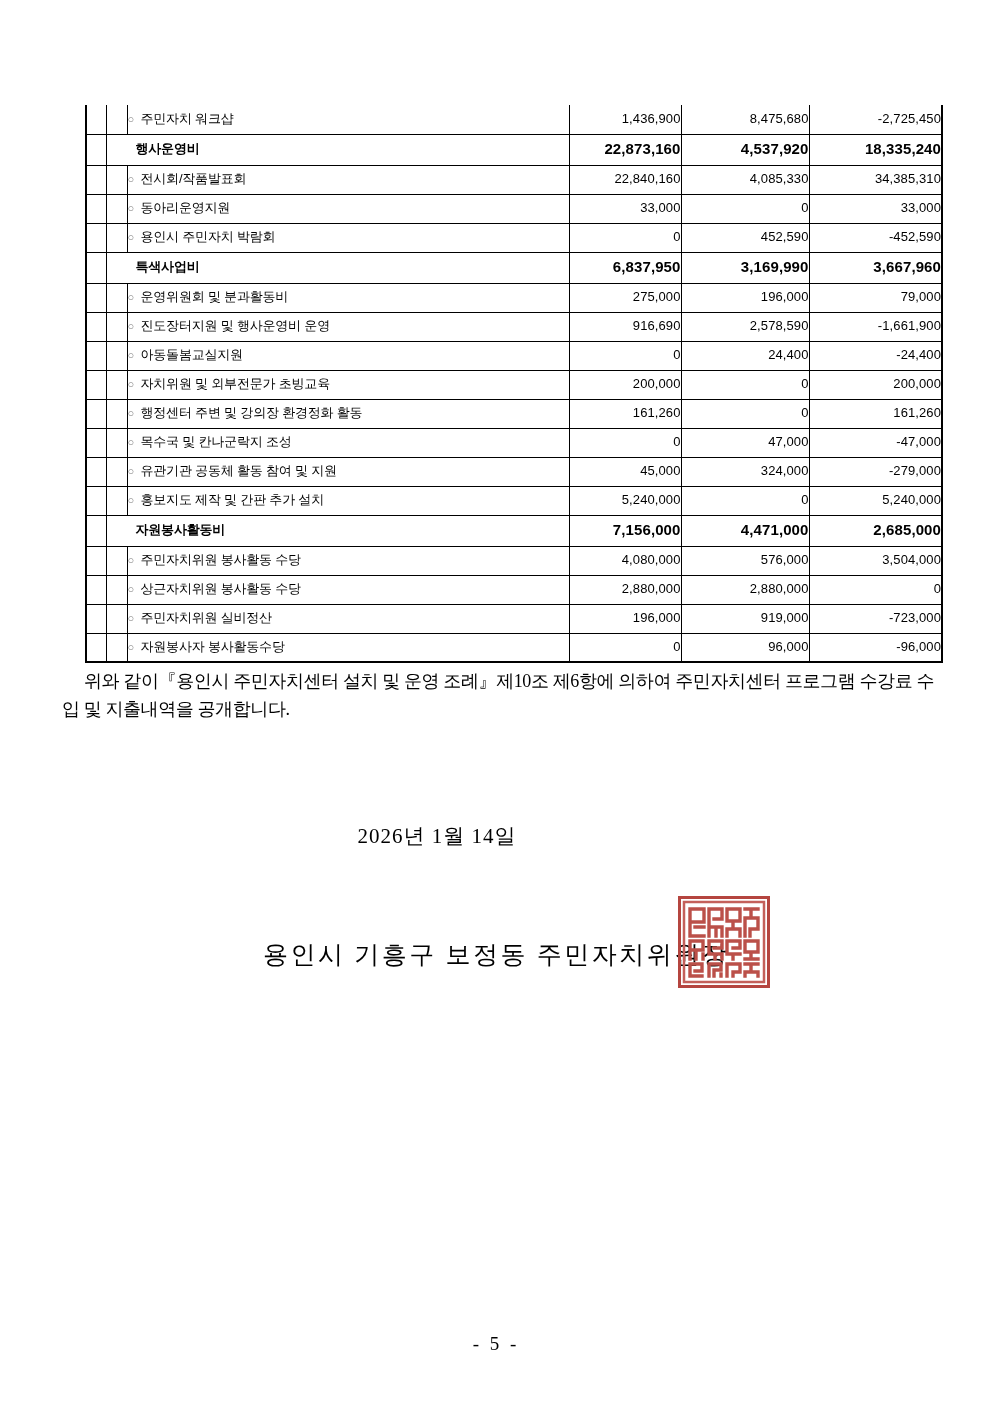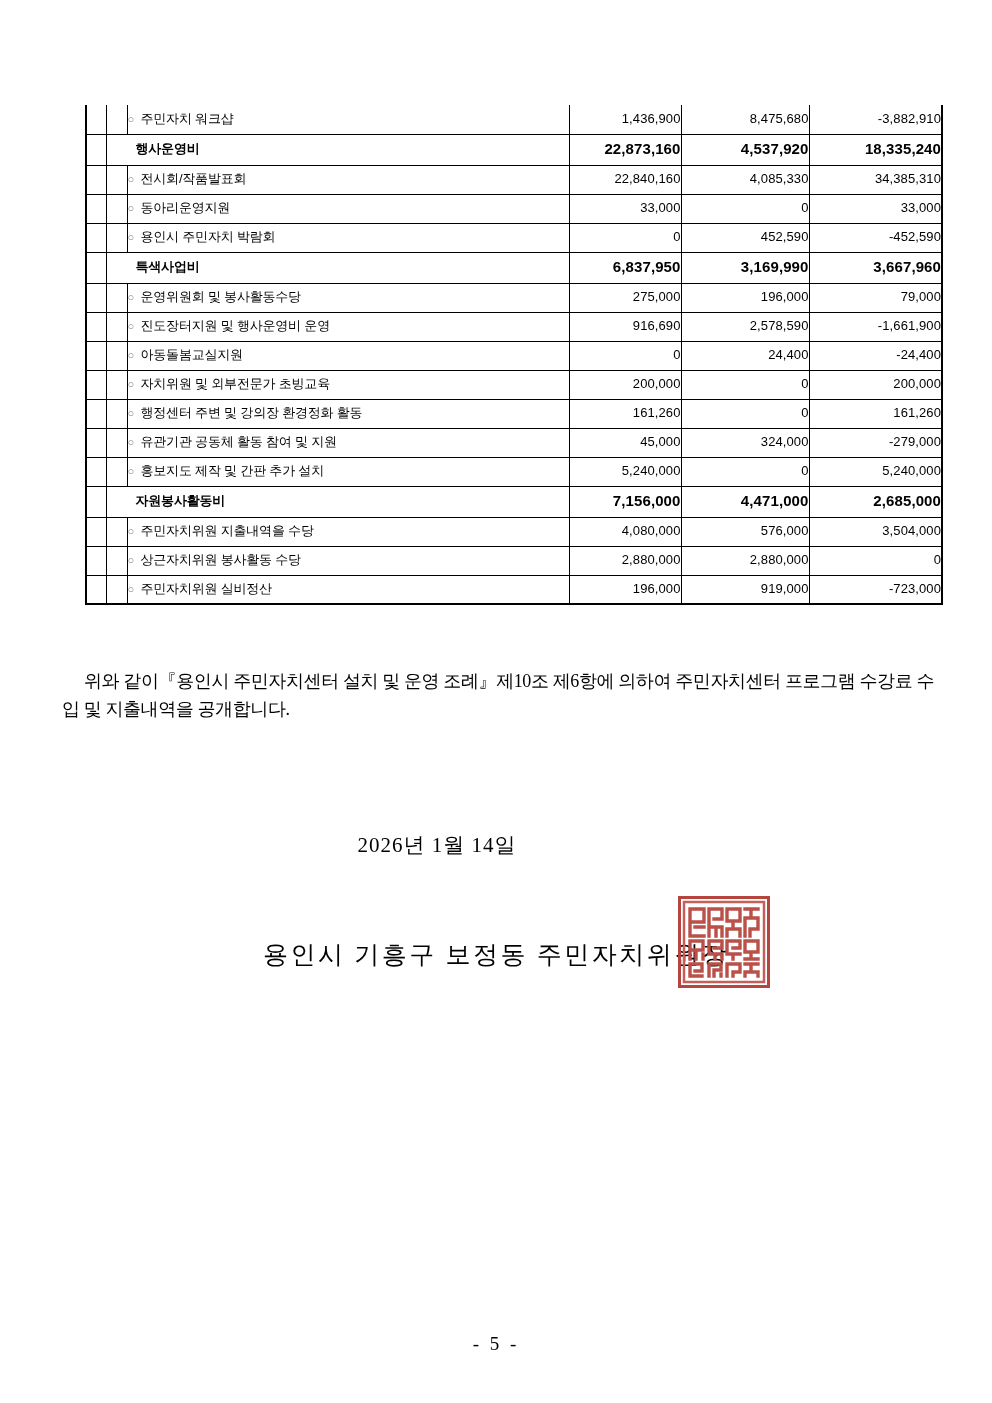--- a/index.html
+++ b/index.html
@@ -108,21 +108,20 @@
 
   
   .date-line {
     position: absolute;
     left: 0;
     top: 822px;
     width: 874px;
     text-align: center;
     font-size: 21px;
     letter-spacing: 1px;
-    margin-top: 9px;
   }
 
   
   .sign-block {
     position: absolute;
     left: 0;
     top: 938px;
     width: 992px;
     text-align: center;
   }
@@ -172,21 +171,21 @@
         <col class="c-num2">
         <col class="c-num3">
     </colgroup>
     <tbody id="ledger-body">
         <tr class="sub-row">
           <td class="gutter g1"></td>
           <td class="gutter"></td>
           <td class="name-sub"><span class="bullet">○</span><span>주민자치 워크샵</span></td>
           <td class="num">1,436,900</td>
           <td class="num">8,475,680</td>
-          <td class="num">-3,882,910</td>
+          <td class="num">-2,725,450</td>
         </tr>
         <tr class="head-row">
           <td class="gutter g1"></td>
           <td colspan="2" class="name-head"><span>행사운영비</span></td>
           <td class="num">22,873,160</td>
           <td class="num">4,537,920</td>
           <td class="num">18,335,240</td>
         </tr>
         <tr class="sub-row">
           <td class="gutter g1"></td>
@@ -215,21 +214,21 @@
         <tr class="head-row">
           <td class="gutter g1"></td>
           <td colspan="2" class="name-head"><span>특색사업비</span></td>
           <td class="num">6,837,950</td>
           <td class="num">3,169,990</td>
           <td class="num">3,667,960</td>
         </tr>
         <tr class="sub-row">
           <td class="gutter g1"></td>
           <td class="gutter"></td>
-          <td class="name-sub"><span class="bullet">○</span><span>운영위원회 및 봉사활동수당</span></td>
+          <td class="name-sub"><span class="bullet">○</span><span>운영위원회 및 분과활동비</span></td>
           <td class="num">275,000</td>
           <td class="num">196,000</td>
           <td class="num">79,000</td>
         </tr>
         <tr class="sub-row">
           <td class="gutter g1"></td>
           <td class="gutter"></td>
           <td class="name-sub"><span class="bullet">○</span><span>진도장터지원 및 행사운영비 운영</span></td>
           <td class="num">916,690</td>
           <td class="num">2,578,590</td>
@@ -255,20 +254,28 @@
           <td class="gutter g1"></td>
           <td class="gutter"></td>
           <td class="name-sub"><span class="bullet">○</span><span>행정센터 주변 및 강의장 환경정화 활동</span></td>
           <td class="num">161,260</td>
           <td class="num">0</td>
           <td class="num">161,260</td>
         </tr>
         <tr class="sub-row">
           <td class="gutter g1"></td>
           <td class="gutter"></td>
+          <td class="name-sub"><span class="bullet">○</span><span>목수국 및 칸나군락지 조성</span></td>
+          <td class="num">0</td>
+          <td class="num">47,000</td>
+          <td class="num">-47,000</td>
+        </tr>
+        <tr class="sub-row">
+          <td class="gutter g1"></td>
+          <td class="gutter"></td>
           <td class="name-sub"><span class="bullet">○</span><span>유관기관 공동체 활동 참여 및 지원</span></td>
           <td class="num">45,000</td>
           <td class="num">324,000</td>
           <td class="num">-279,000</td>
         </tr>
         <tr class="sub-row">
           <td class="gutter g1"></td>
           <td class="gutter"></td>
           <td class="name-sub"><span class="bullet">○</span><span>홍보지도 제작 및 간판 추가 설치</span></td>
           <td class="num">5,240,000</td>
@@ -278,40 +285,48 @@
         <tr class="head-row">
           <td class="gutter g1"></td>
           <td colspan="2" class="name-head"><span>자원봉사활동비</span></td>
           <td class="num">7,156,000</td>
           <td class="num">4,471,000</td>
           <td class="num">2,685,000</td>
         </tr>
         <tr class="sub-row">
           <td class="gutter g1"></td>
           <td class="gutter"></td>
-          <td class="name-sub"><span class="bullet">○</span><span>주민자치위원 지출내역을 수당</span></td>
+          <td class="name-sub"><span class="bullet">○</span><span>주민자치위원 봉사활동 수당</span></td>
           <td class="num">4,080,000</td>
           <td class="num">576,000</td>
           <td class="num">3,504,000</td>
         </tr>
         <tr class="sub-row">
           <td class="gutter g1"></td>
           <td class="gutter"></td>
           <td class="name-sub"><span class="bullet">○</span><span>상근자치위원 봉사활동 수당</span></td>
           <td class="num">2,880,000</td>
           <td class="num">2,880,000</td>
           <td class="num">0</td>
         </tr>
         <tr class="sub-row">
           <td class="gutter g1"></td>
           <td class="gutter"></td>
           <td class="name-sub"><span class="bullet">○</span><span>주민자치위원 실비정산</span></td>
           <td class="num">196,000</td>
           <td class="num">919,000</td>
           <td class="num">-723,000</td>
+        </tr>
+        <tr class="sub-row last-row">
+          <td class="gutter g1"></td>
+          <td class="gutter"></td>
+          <td class="name-sub"><span class="bullet">○</span><span>자원봉사자 봉사활동수당</span></td>
+          <td class="num">0</td>
+          <td class="num">96,000</td>
+          <td class="num">-96,000</td>
         </tr>
       </tbody>
   </table>
 </div>
 
 <div class="para"><span class="indent"></span><span>위와 같이『용인시 주민자치센터 설치 및 운영 조례』제10조 제6항에 의하여 주민자치센터 프로그램 수강료 수입 및 지출내역을 공개합니다.</span></div>
 
 <div class="date-line">
   <span>2026년 1월 14일</span>
 </div>

